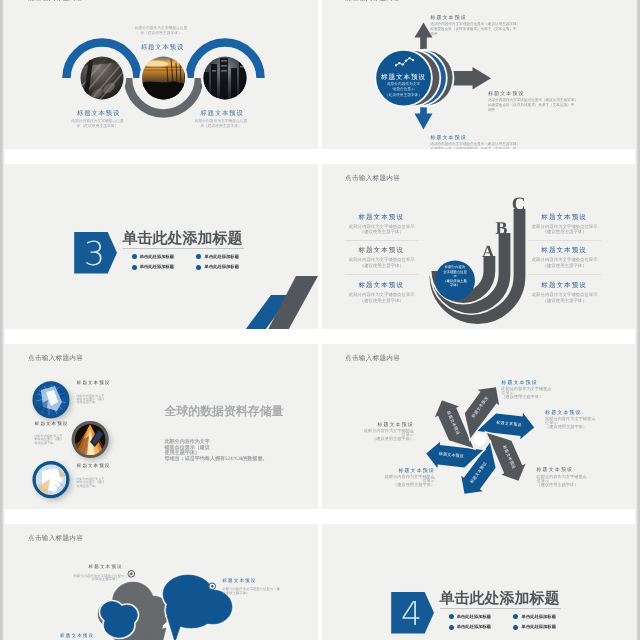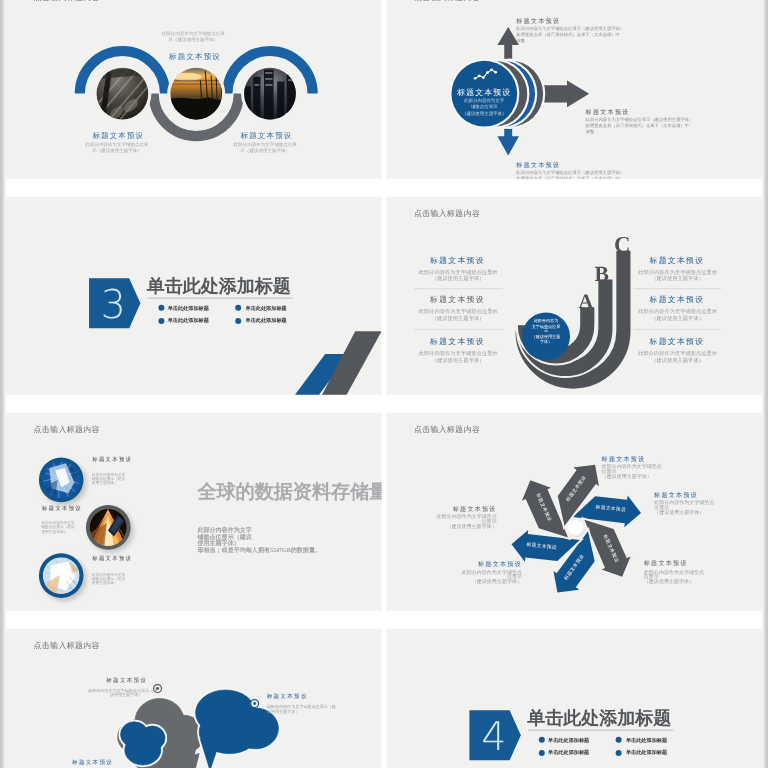--- a/index.html
+++ b/index.html
@@ -68,21 +68,21 @@
 .s5-cap{position:absolute;font-size:4.5px;color:#42464a;font-family:"Liberation Serif",serif;
   letter-spacing:1.1px;white-space:nowrap;}
 .s5-bd{position:absolute;font-size:3.1px;color:#9a9c9f;font-family:"DejaVu Sans",sans-serif;
   line-height:3.45px;white-space:nowrap;}
 .s5-c1{left:71.8px;top:35.5px;}
 .s5-b1{left:71.5px;top:50.5px;}
 .s5-c2{left:29.8px;top:76.5px;}
 .s5-b2{left:29.5px;top:90.8px;}
 .s5-c3{left:71.8px;top:118.5px;}
 .s5-b3{left:71.5px;top:133.7px;}
-.s5-big{position:absolute;left:159.5px;top:60.5px;width:150px;font-size:16px;color:#a9abae;
+.s5-big{position:absolute;left:159.5px;top:60.5px;width:150px;font-size:12px;color:#a9abae;
   font-family:Liberation Sans, sans-serif;font-weight:bold;line-height:12.3px;letter-spacing:-.1px;white-space:nowrap;}
 .s5-para{position:absolute;left:159.5px;top:96px;width:108px;font-size:5.1px;color:#9fa1a4;
   font-family:"Liberation Serif",serif;font-weight:bold;line-height:5.7px;letter-spacing:-.05px;white-space:nowrap;}
 .s4-letter{position:absolute;font-family:"Liberation Serif",serif;font-weight:bold;color:#4f5255;
   line-height:1;}
 .s4-a{left:160px;top:79.2px;font-size:17px;}
 .s4-b{left:173.5px;top:54.8px;font-size:18px;}
 .s4-c{left:189.7px;top:31px;font-size:19px;}
 .s4-hubtxt{position:absolute;left:117px;top:101px;width:32px;text-align:center;font-size:3.4px;
   color:#ffffff;font-family:"DejaVu Sans",sans-serif;line-height:4.6px;white-space:nowrap;}

